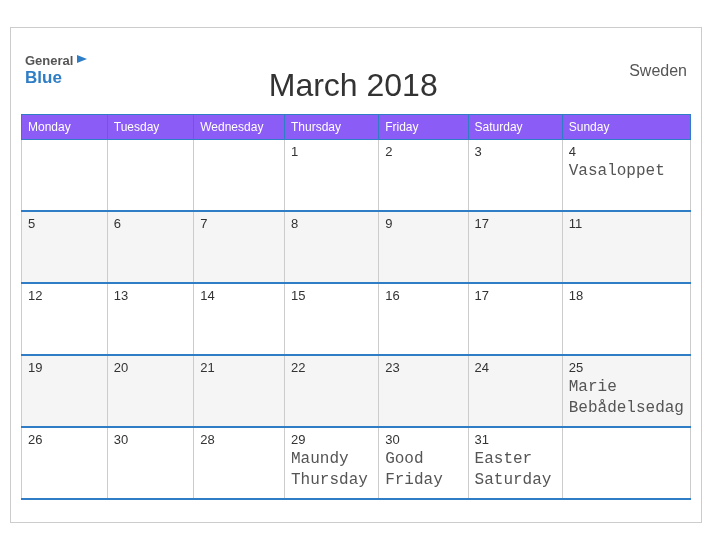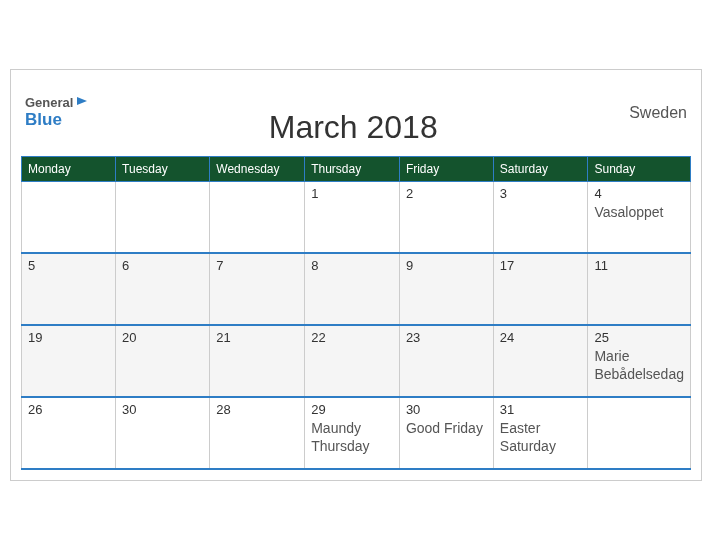--- a/index.html
+++ b/index.html
@@ -9,21 +9,21 @@
       width: 712px;
       height: 550px;
       display: flex;
       align-items: center;
       justify-content: center;
     }
     .calendar-container {
       width: 692px;
       background: #fff;
       border: 1px solid #ccc;
-      padding: 10px 10px 10px 10px;
+      padding: 10px 10px 22px 10px;
     }
     .header {
       display: flex;
       align-items: center;
       justify-content: space-between;
       margin-bottom: 10px;
       padding: 0 4px;
     }
     .logo {
       display: flex;
@@ -61,21 +61,21 @@
       font-size: 16px;
       color: #555;
       text-align: right;
       min-width: 70px;
     }
     .calendar-grid {
       width: 100%;
       border-collapse: collapse;
     }
     .calendar-grid th {
-      background-color: #14532d;
+      background-color: #8b5cf6;
       color: #fff;
       font-size: 12px;
       font-weight: normal;
       padding: 5px 6px;
       text-align: left;
       border: 1px solid #2e7dc5;
     }
     .calendar-grid td {
       vertical-align: top;
       border: 1px solid #ccc;
@@ -91,24 +91,25 @@
       background: #fff;
     }
     .day-number {
       font-size: 13px;
       font-weight: normal;
       color: #333;
       display: block;
       margin-bottom: 2px;
     }
     .day-event {
-      font-size: 14px;
+      font-size: 16px;
       color: #555;
       display: block;
       line-height: 1.3;
+      font-family: Liberation Mono, monospace;
     }
     .row-shade td {
       background-color: #f5f5f5;
     }
   </style>
 </head>
 <body>
 
 <div class="calendar-container">
   <div class="header">
@@ -175,20 +176,43 @@
           <td>
             <span class="day-number">9</span>
           </td>
           <td>
             <span class="day-number">17</span>
           </td>
           <td>
             <span class="day-number">11</span>
           </td>
         </tr>
+        <tr>
+          <td>
+            <span class="day-number">12</span>
+          </td>
+          <td>
+            <span class="day-number">13</span>
+          </td>
+          <td>
+            <span class="day-number">14</span>
+          </td>
+          <td>
+            <span class="day-number">15</span>
+          </td>
+          <td>
+            <span class="day-number">16</span>
+          </td>
+          <td>
+            <span class="day-number">17</span>
+          </td>
+          <td>
+            <span class="day-number">18</span>
+          </td>
+        </tr>
         <tr class="row-shade">
           <td>
             <span class="day-number">19</span>
           </td>
           <td>
             <span class="day-number">20</span>
           </td>
           <td>
             <span class="day-number">21</span>
           </td>

